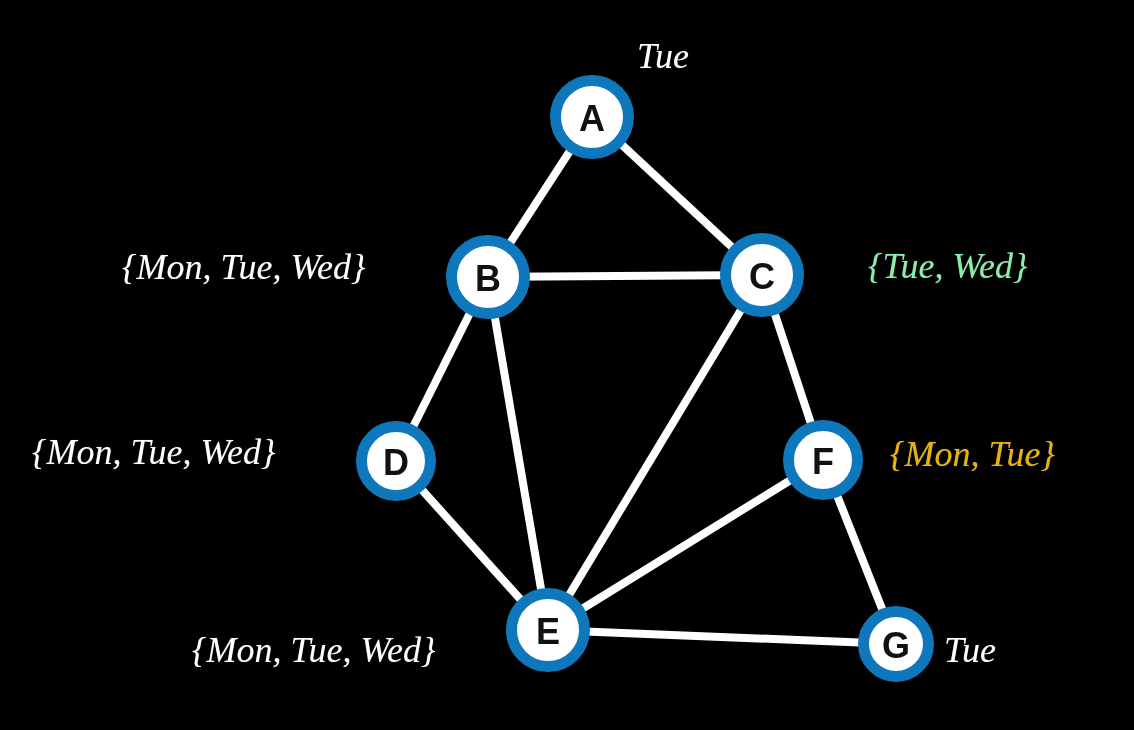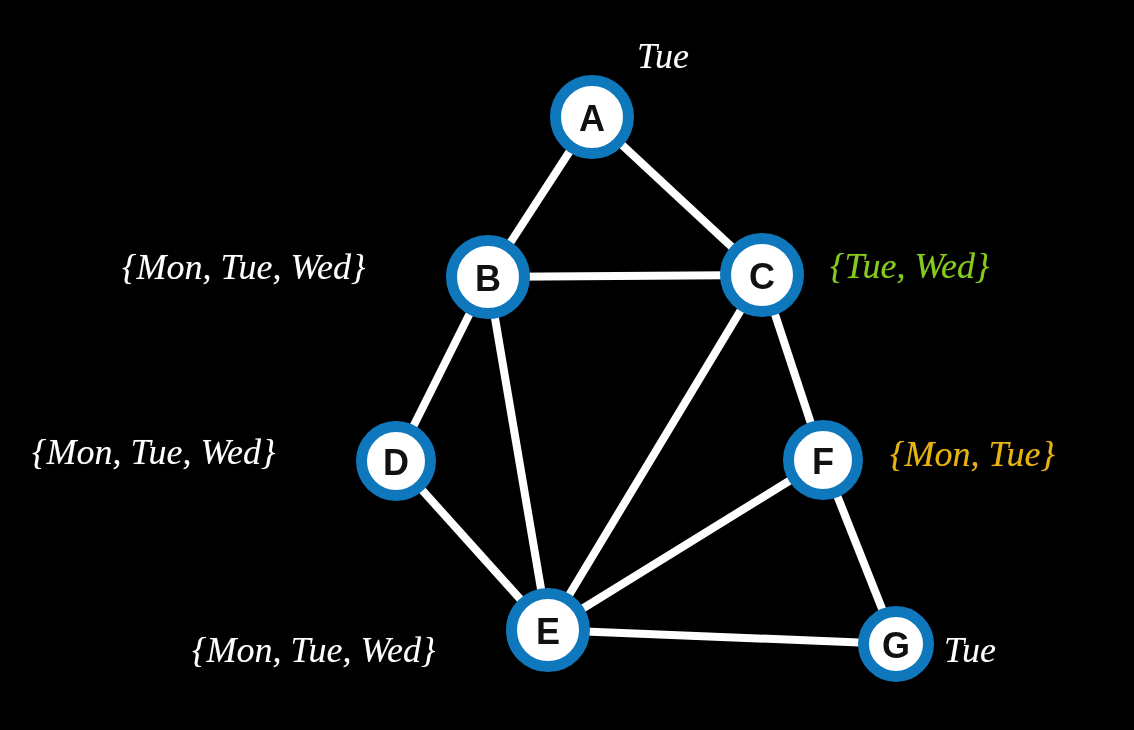--- a/index.html
+++ b/index.html
@@ -107,20 +107,20 @@
         <g>
           <circle cx="896" cy="644" r="32.5" class="node-ring" fill="#ffffff" stroke="#0f78bc"></circle>
           <text x="896" y="645" class="node-letter" fill="#111111">G</text>
         </g>
       </g>
   </svg>
 
   <div id="labels-layer">
       <div class="domain-label" style="left: 637px; top: 38px; color: rgb(255, 255, 255);">Tue</div>
       <div class="domain-label align-right" style="left: 122px; top: 249px; color: rgb(255, 255, 255);">{Mon, Tue, Wed}</div>
-      <div class="domain-label" style="left: 830px; top: 248px; color: #84cc16; font-style: italic;">{Tue, Wed}</div>
+      <div class="domain-label" style="left: 868px; top: 248px; color: #86efac; font-style: italic;">{Tue, Wed}</div>
       <div class="domain-label align-right" style="left: 32px; top: 434px; color: rgb(255, 255, 255);">{Mon, Tue, Wed}</div>
       <div class="domain-label" style="left: 890px; top: 436px; color: #eab308;">{Mon, Tue}</div>
       <div class="domain-label align-right" style="left: 192px; top: 632px; color: rgb(255, 255, 255);">{Mon, Tue, Wed}</div>
       <div class="domain-label" style="left: 944px; top: 632px; color: rgb(255, 255, 255);">Tue</div>
     </div>
 
 </div>
 
 </body></html>

